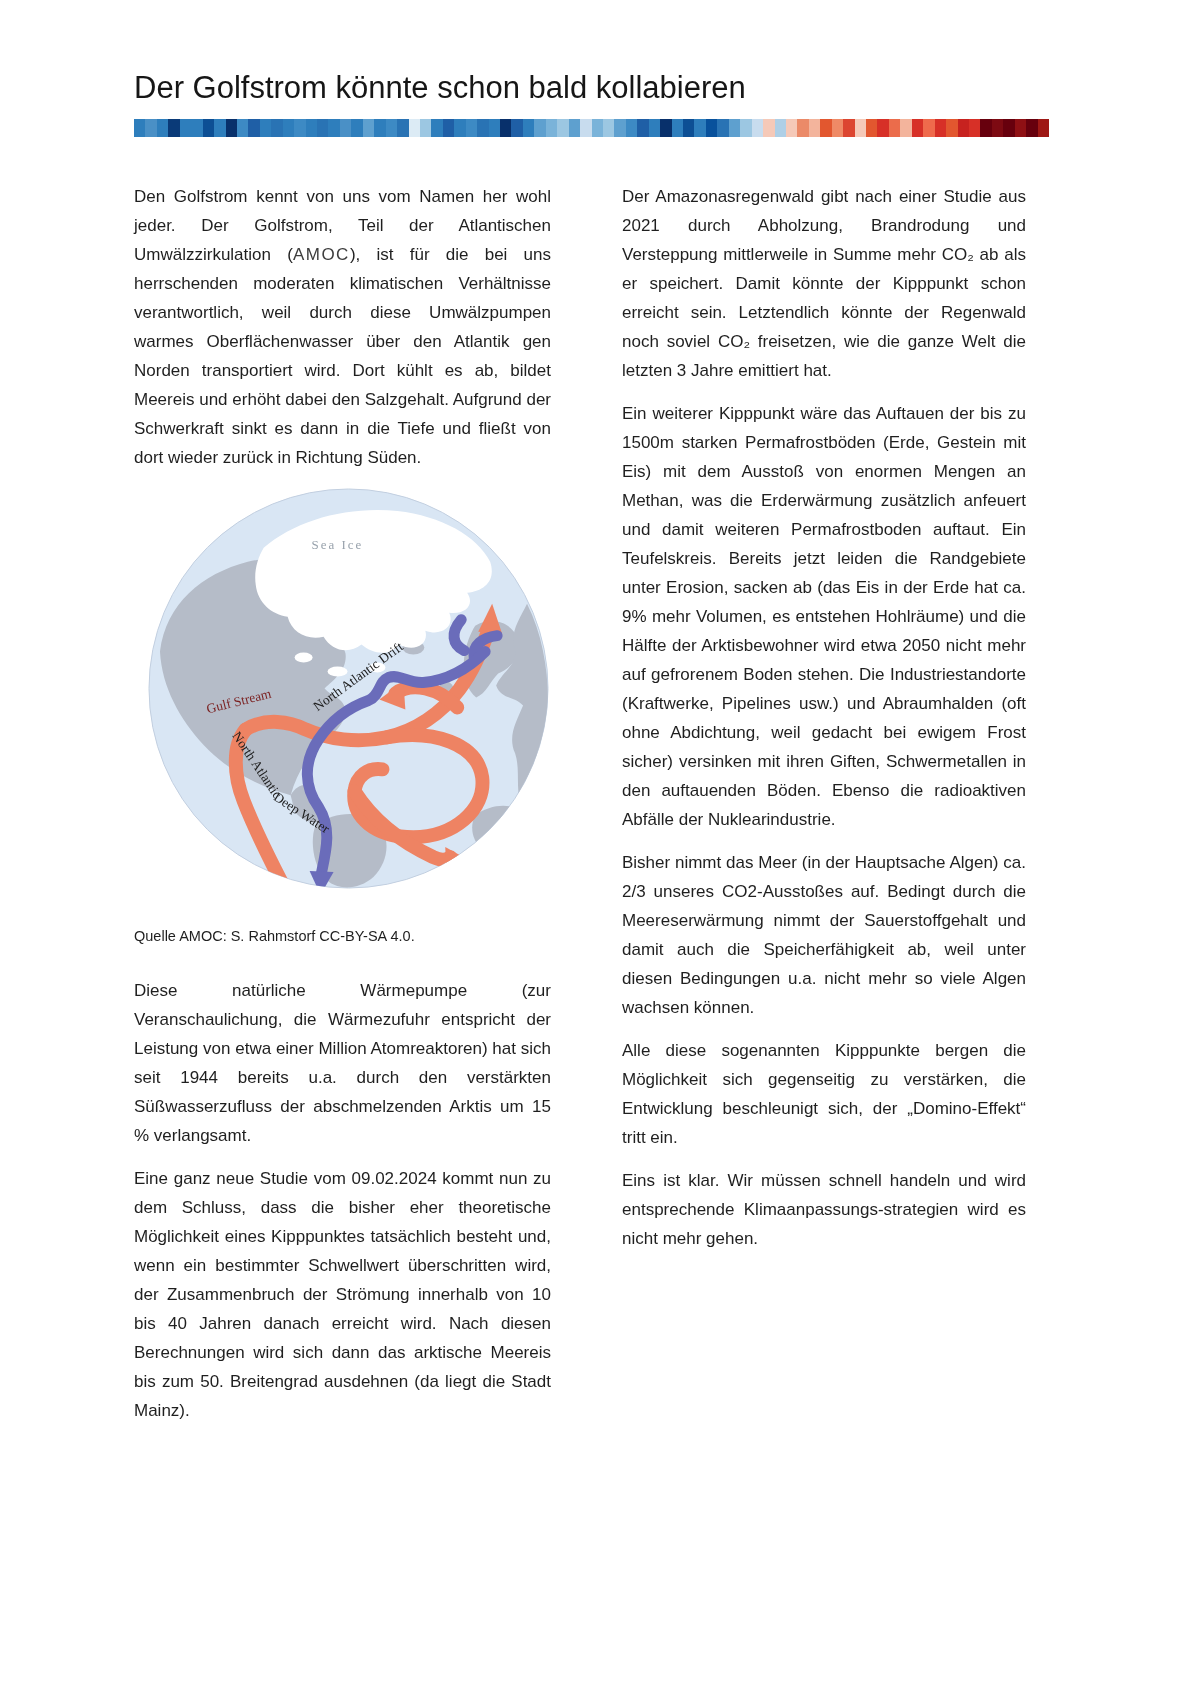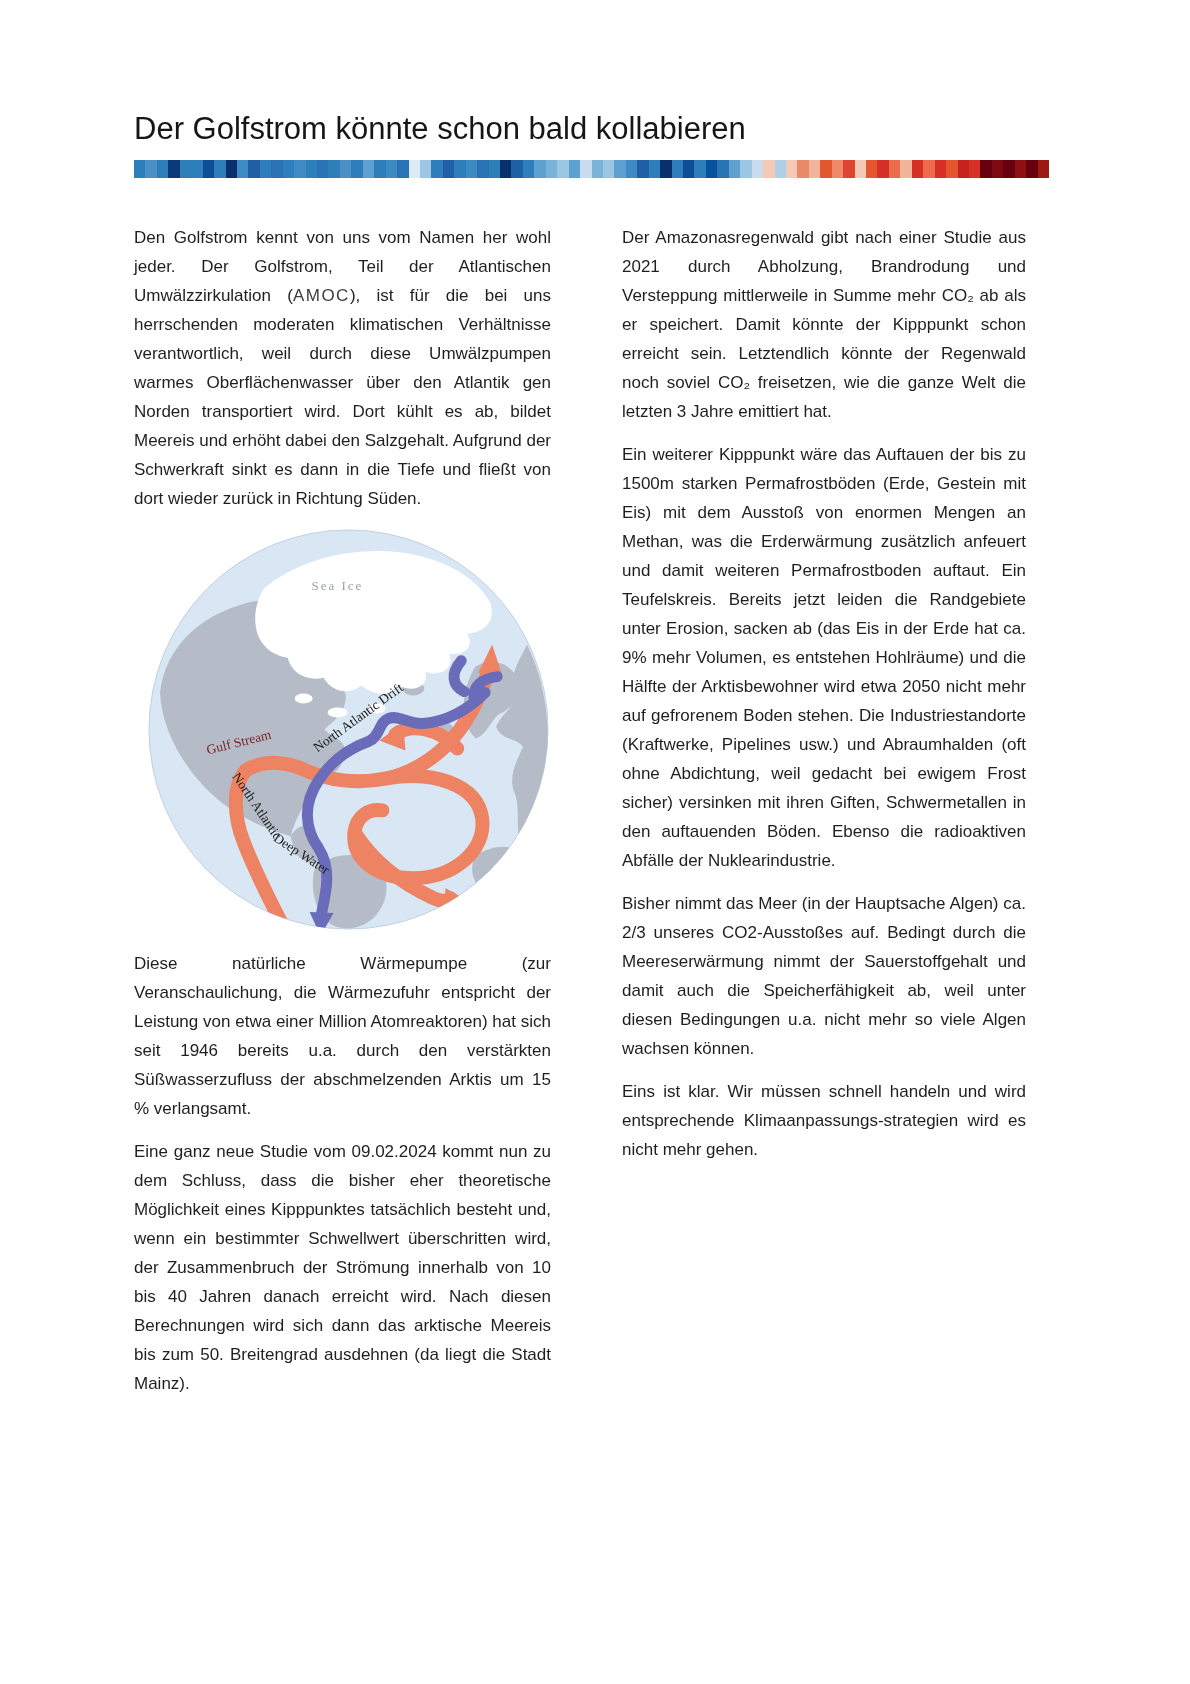--- a/index.html
+++ b/index.html
@@ -2,21 +2,21 @@
 <html><head>
 <meta charset="utf-8">
 <style>
   html,body{margin:0;padding:0;background:#ffffff;}
   body{
     width:1190px;height:1684px;
     font-family:"Liberation Sans","DejaVu Sans",sans-serif;
     color:#1f1f1f;
     overflow:hidden;
   }
-  .page{box-sizing:border-box;width:1026px;height:1684px;padding:111px 0 0 134px;}
+  .page{box-sizing:border-box;width:1026px;height:1684px;padding:70px 0 0 134px;}
   h1.title{
     font-size:31px;font-weight:400;color:#161616;
     margin:0 0 13px 0;letter-spacing:0;
     font-family:"Liberation Sans","DejaVu Sans",sans-serif;
   }
   .stripes{display:flex;height:18px;width:915px;}
   .stripe{flex:1 1 auto;}
   main.columns{display:flex;margin-top:37px;}
   .col{
     width:424px;font-size:17px;line-height:29px;
@@ -175,27 +175,29 @@
 
             <text class="serif-label" x="166" y="63" font-size="13" letter-spacing="2" fill="#98a2ac">Sea Ice</text>
             <text class="serif-label" transform="translate(62,228) rotate(-14)" font-size="13.5" fill="#7a1f1f">Gulf Stream</text>
             <text class="serif-label" transform="translate(172,226) rotate(-36)" font-size="13.5" fill="#1c1c1c">North Atlantic Drift</text>
             <text class="serif-label" transform="translate(86,250) rotate(56)" font-size="13.5" fill="#1c1c1c">North Atlantic</text>
             <text class="serif-label" transform="translate(127,314) rotate(33)" font-size="13.5" fill="#1c1c1c">Deep Water</text>
           </g>
         </svg>
       </figure>
 
-
-      <p>Diese natürliche Wärmepumpe (zur Veranschaulichung, die Wärmezufuhr entspricht der Leistung von etwa einer Million Atomreaktoren) hat sich seit 1946 bereits u.a. durch den verstärkten Süßwasserzufluss der abschmelzenden Arktis um 15 % verlangsamt.</p>
+      <p class="caption">Quelle AMOC: S. Rahmstorf CC-BY-SA 4.0.</p>
+
+      <p>Diese natürliche Wärmepumpe (zur Veranschaulichung, die Wärmezufuhr entspricht der Leistung von etwa einer Million Atomreaktoren) hat sich seit 1944 bereits u.a. durch den verstärkten Süßwasserzufluss der abschmelzenden Arktis um 15 % verlangsamt.</p>
       <p>Eine ganz neue Studie vom 09.02.2024 kommt nun zu dem Schluss, dass die bisher eher theoretische Möglichkeit eines Kipppunktes tatsächlich besteht und, wenn ein bestimmter Schwellwert überschritten wird, der Zusammenbruch der Strömung innerhalb von 10 bis 40 Jahren danach erreicht wird. Nach diesen Berechnungen wird sich dann das arktische Meereis bis zum 50. Breitengrad ausdehnen (da liegt die Stadt Mainz).</p>
 
     </section>
 
     <section class="col col-right">
       <p>Der Amazonasregenwald gibt nach einer Studie aus 2021 durch Abholzung, Brandrodung und Versteppung mittlerweile in Summe mehr CO₂ ab als er speichert. Damit könnte der Kipppunkt schon erreicht sein. Letztendlich könnte der Regenwald noch soviel CO₂ freisetzen, wie die ganze Welt die letzten 3 Jahre emittiert hat.</p>
       <p>Ein weiterer Kipppunkt wäre das Auftauen der bis zu 1500m starken Permafrostböden (Erde, Gestein mit Eis) mit dem Ausstoß von enormen Mengen an Methan, was die Erderwärmung zusätzlich anfeuert und damit weiteren Permafrostboden auftaut. Ein Teufelskreis. Bereits jetzt leiden die Randgebiete unter Erosion, sacken ab (das Eis in der Erde hat ca. 9% mehr Volumen, es entstehen Hohlräume) und die Hälfte der Arktisbewohner wird etwa 2050 nicht mehr auf gefrorenem Boden stehen. Die Industriestandorte (Kraftwerke, Pipelines usw.) und Abraumhalden (oft ohne Abdichtung, weil gedacht bei ewigem Frost sicher) versinken mit ihren Giften, Schwermetallen in den auftauenden Böden. Ebenso die radioaktiven Abfälle der Nuklearindustrie.</p>
       <p>Bisher nimmt das Meer (in der Hauptsache Algen) ca. 2/3 unseres CO2-Ausstoßes auf. Bedingt durch die Meereserwärmung nimmt der Sauerstoffgehalt und damit auch die Speicherfähigkeit ab, weil unter diesen Bedingungen u.a. nicht mehr so viele Algen wachsen können.</p>
+      <p>Alle diese sogenannten Kipppunkte bergen die Möglichkeit sich gegenseitig zu verstärken, die Entwicklung beschleunigt sich, der „Domino-Effekt“ tritt ein.</p>
       <p>Eins ist klar. Wir müssen schnell handeln und wird entsprechende Klimaanpassungs-strategien wird es nicht mehr gehen.</p>
     </section>
 
   </main>
 </div>
 
 </body></html>

